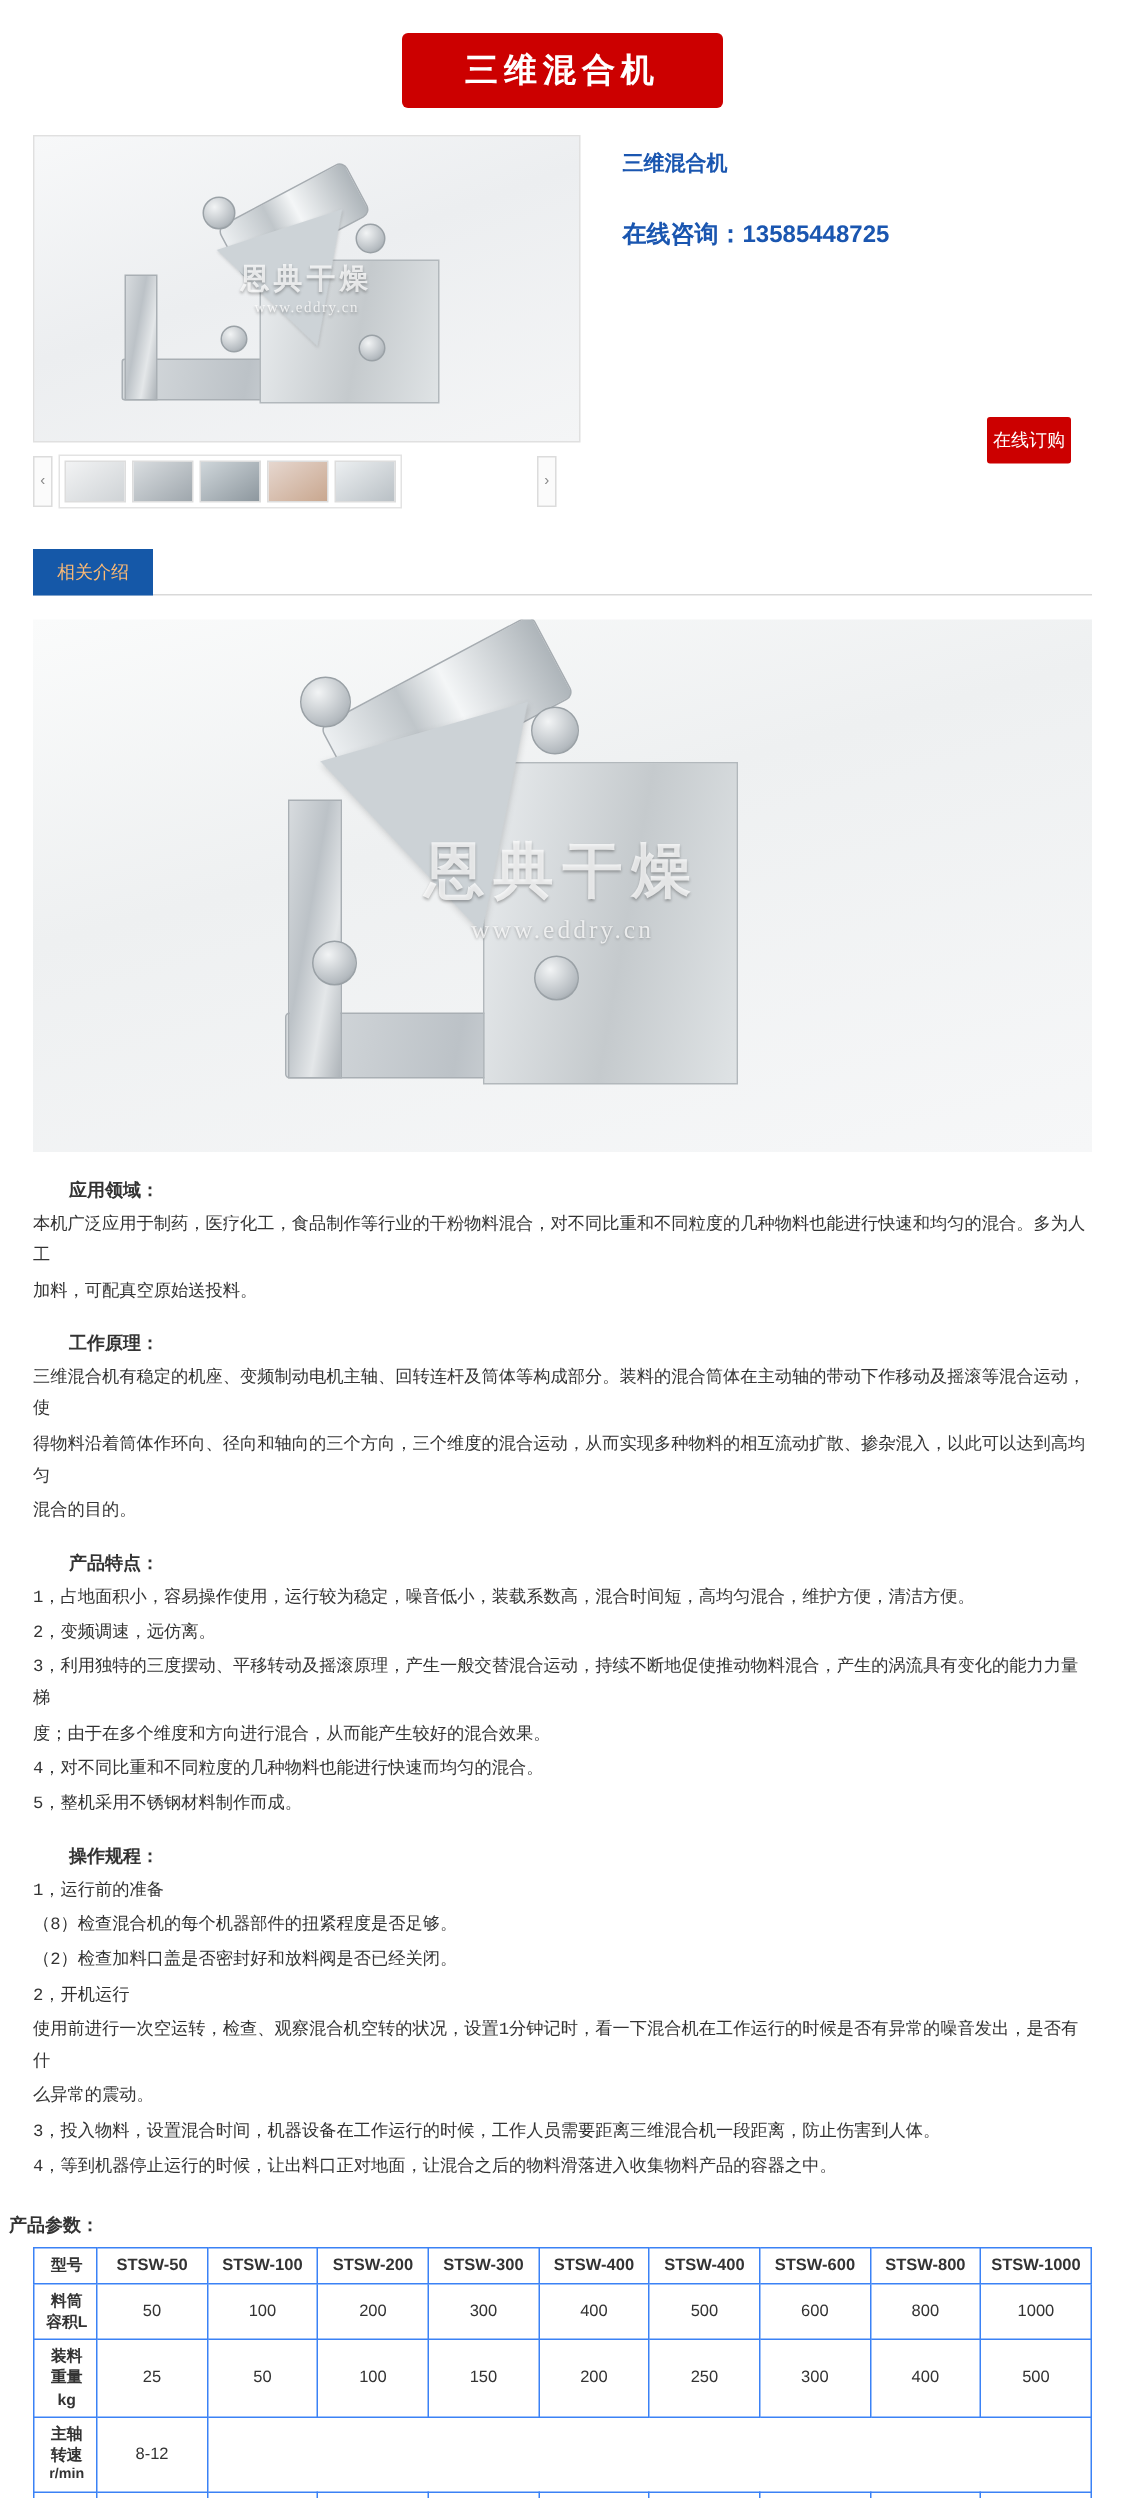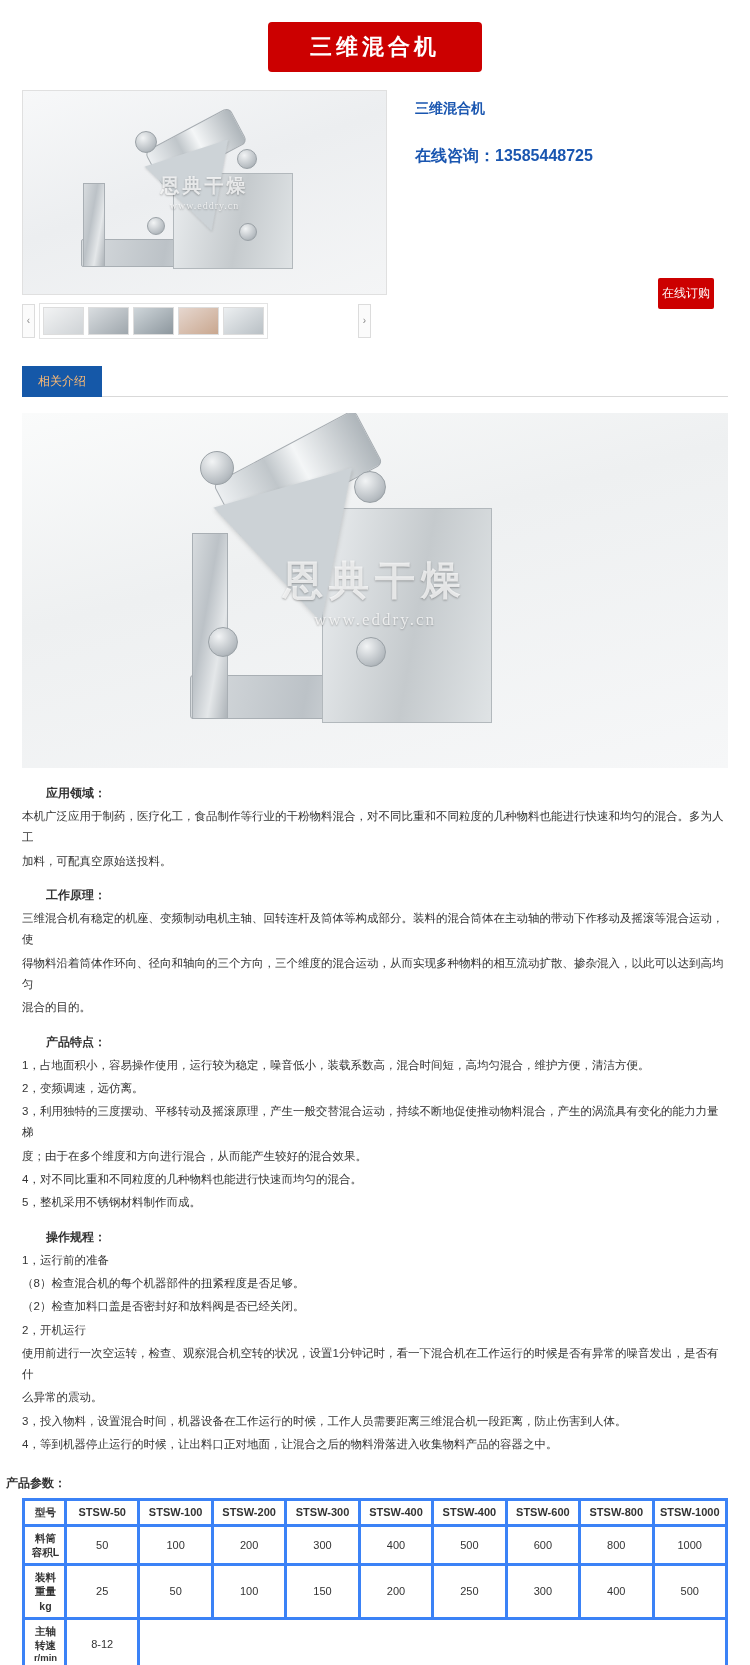--- a/index.html
+++ b/index.html
@@ -183,37 +183,37 @@
     line-height: 1.85;
     color: #333;
   }
   .sec-head {
     font-weight: bold;
     font-size: 12px;
     margin: 12px 0 2px 0;
     padding-left: 24px;
   }
   .sec-head:first-child { margin-top: 0; }
-  .para { margin: 0 0 2px 0; }
+  .para { margin: 0 0 2px 0; font-family: Liberation Mono, monospace; }
 
   
   .table-title {
     font-weight: bold;
     font-size: 12px;
     padding: 18px 0 6px 6px;
   }
   table.params {
     border-collapse: collapse;
     width: 706px;
     margin: 0 auto;
     font-size: 11px;
     table-layout: fixed;
   }
   table.params th, table.params td {
-    border: 3px solid #3b82f6;
+    border: 1px solid #3b82f6;
     text-align: center;
     padding: 4px 1px;
     line-height: 1.35;
     word-break: break-all;
   }
   table.params th {
     font-weight: bold;
     background: #fff;
   }
   .rowhead {

